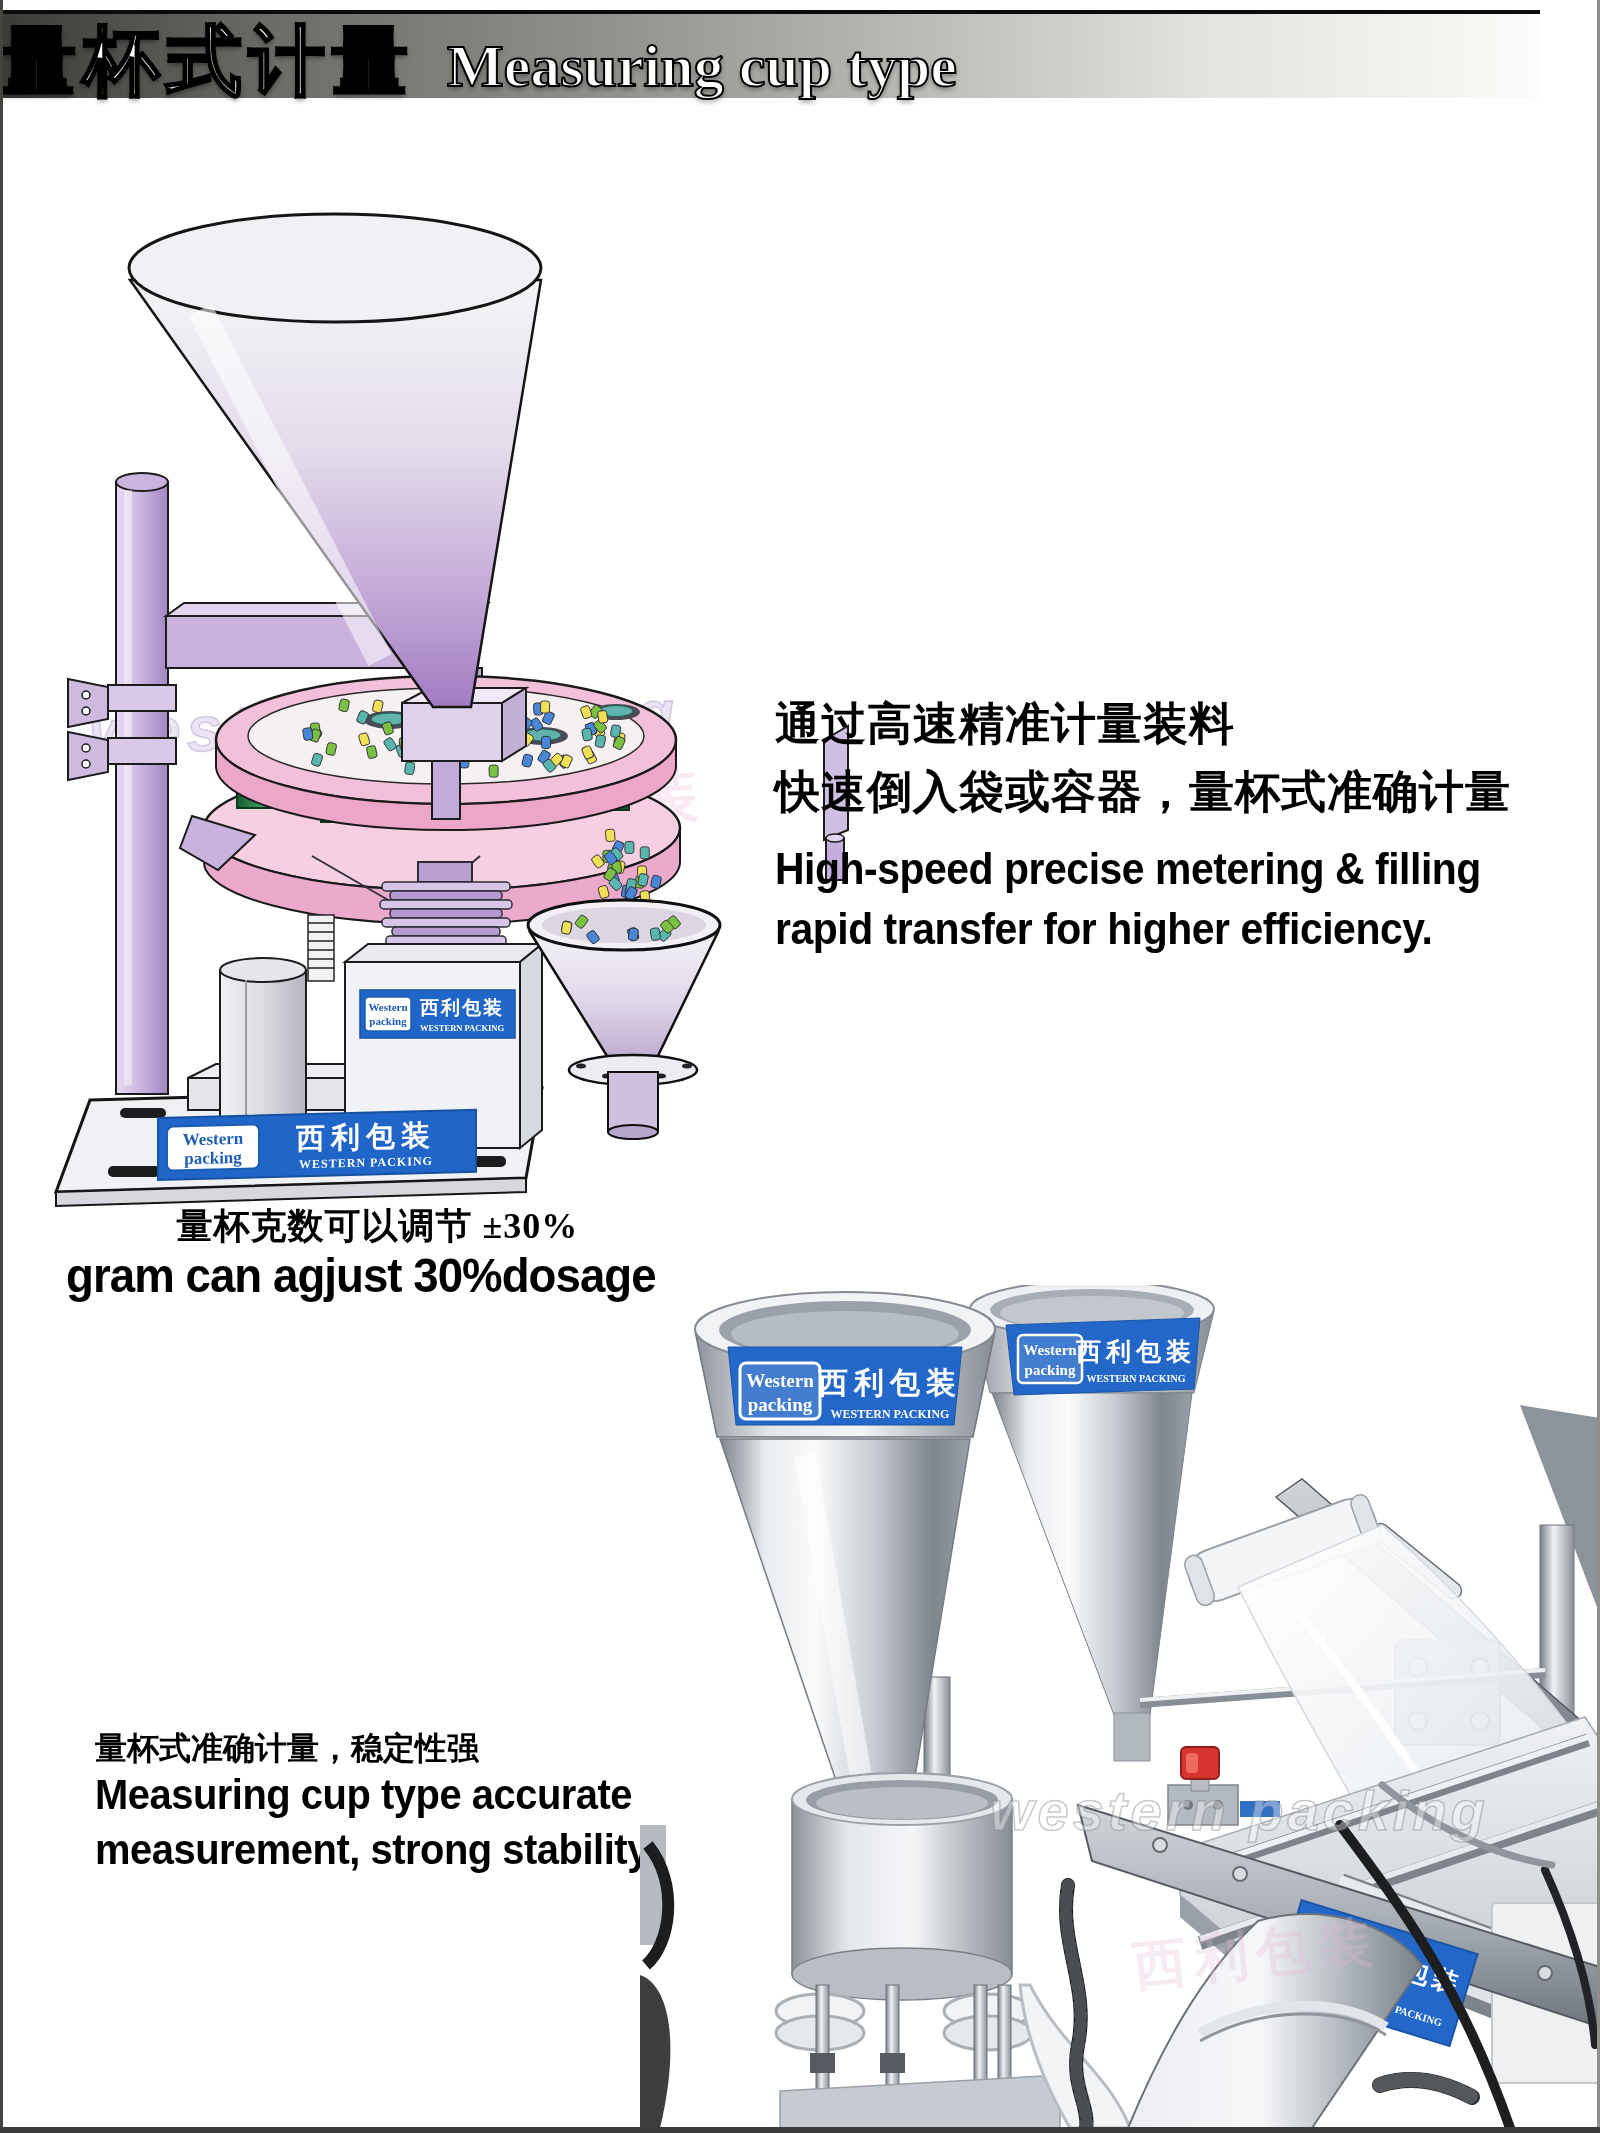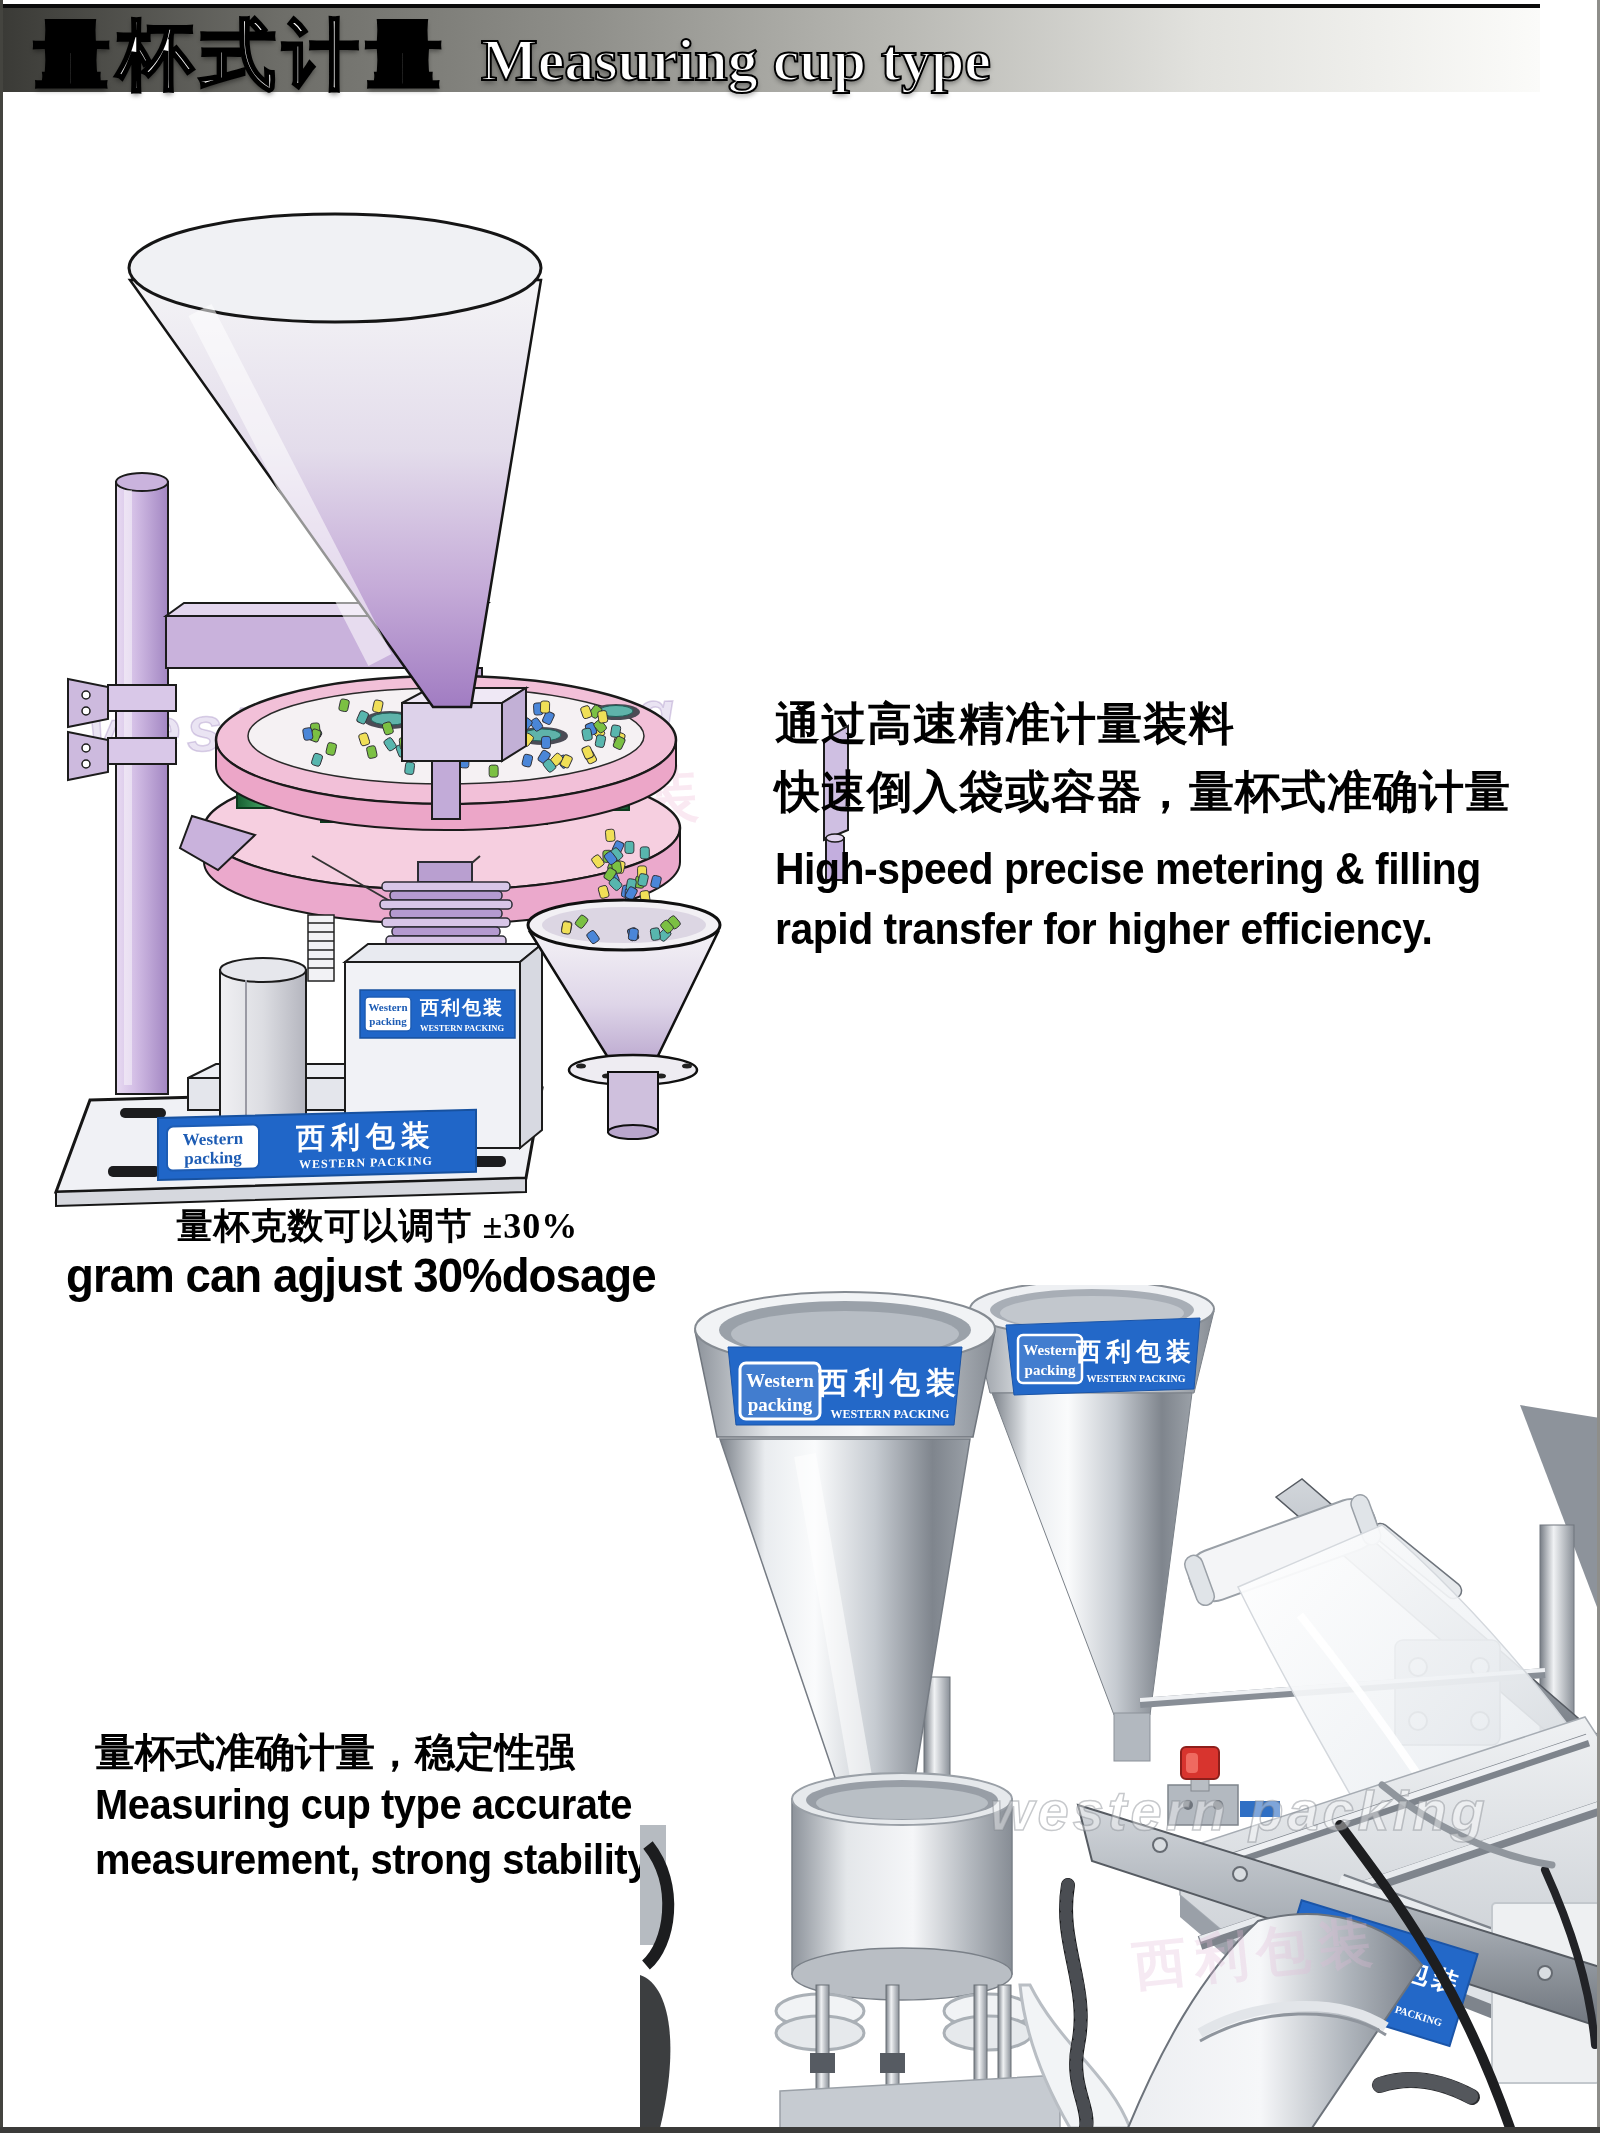--- a/index.html
+++ b/index.html
@@ -5,43 +5,43 @@
   html,body{margin:0;padding:0;background:#888;}
   #stage{position:relative;width:1600px;height:2133px;margin:0 auto;background:#ffffff;
          overflow:hidden;font-family:"Liberation Sans",sans-serif;}
   
   .edge{position:absolute;background:#44443f;}
   #edge-left{left:0;top:0;width:3px;height:2133px;}
   #edge-right{right:0;top:0;width:3px;height:2133px;background:#8e8e8a;}
   #edge-bottom{left:0;bottom:0;width:1600px;height:6px;background:#3b3b39;}
 
   
-  #header{position:absolute;left:0;top:4px;width:1540px;height:88px;
+  #header{position:absolute;left:0;top:10px;width:1540px;height:88px;
     background:linear-gradient(to right,#3a3a36 0%,#6d6d68 18%,#8f8f8a 38%,#b8b8b3 58%,#e2e2de 78%,#fbfbf9 100%);
-    border-top:4px solid #0b0b0b;display:flex;align-items:flex-end;padding-left:34px;box-sizing:border-box;}
+    border-top:4px solid #0b0b0b;display:flex;align-items:flex-end;box-sizing:border-box;}
   .hdr-zh{font-size:76px;font-weight:900;line-height:.98;letter-spacing:7px;color:#fff;
     -webkit-text-stroke:2.5px #000;text-shadow:0 3px 5px rgba(0,0,0,.45);}
   .hdr-en{font-family:"Liberation Serif",serif;font-size:60px;font-weight:700;line-height:1.05;
     margin-left:32px;color:#fff;-webkit-text-stroke:2px #000;text-shadow:0 3px 5px rgba(0,0,0,.4);}
 
   
   .zh-line{font-family:"Liberation Serif",serif;color:#000;font-weight:bold;}
   .en-line{font-weight:700;color:#000;transform-origin:left top;}
 
   #feature{position:absolute;left:775px;top:690px;width:810px;}
   #feature .zh-line{font-size:45px;line-height:1.52;letter-spacing:1px;}
   #feature .en-wrap{margin-top:12px;transform:scaleX(.93);transform-origin:left top;}
   #feature .en-line{font-size:44px;line-height:1.37;letter-spacing:-.5px;}
 
   #cap-adjust{position:absolute;left:45px;top:1205px;width:665px;text-align:center;}
   #cap-adjust .zh-line{font-size:36px;line-height:1.2;letter-spacing:1px;}
   #cap-adjust .en-line{font-size:48px;line-height:1.15;letter-spacing:-1px;transform:scaleX(.95);}
 
   #cap-stability{position:absolute;left:95px;top:1728px;width:610px;}
-  #cap-stability .zh-line{font-size:40px;line-height:1.25;}
+  #cap-stability .zh-line{font-size:32px;line-height:1.25;}
   #cap-stability .en-line{font-size:42px;line-height:1.3;letter-spacing:-.5px;transform:scaleX(.95);}
 
   svg{display:block;}
   svg text{font-family:"Liberation Sans",sans-serif;}
   .lbl-serif{font-family:"Liberation Serif",serif;}
 </style>
 </head>
 <body>
 
 <div id="stage">

